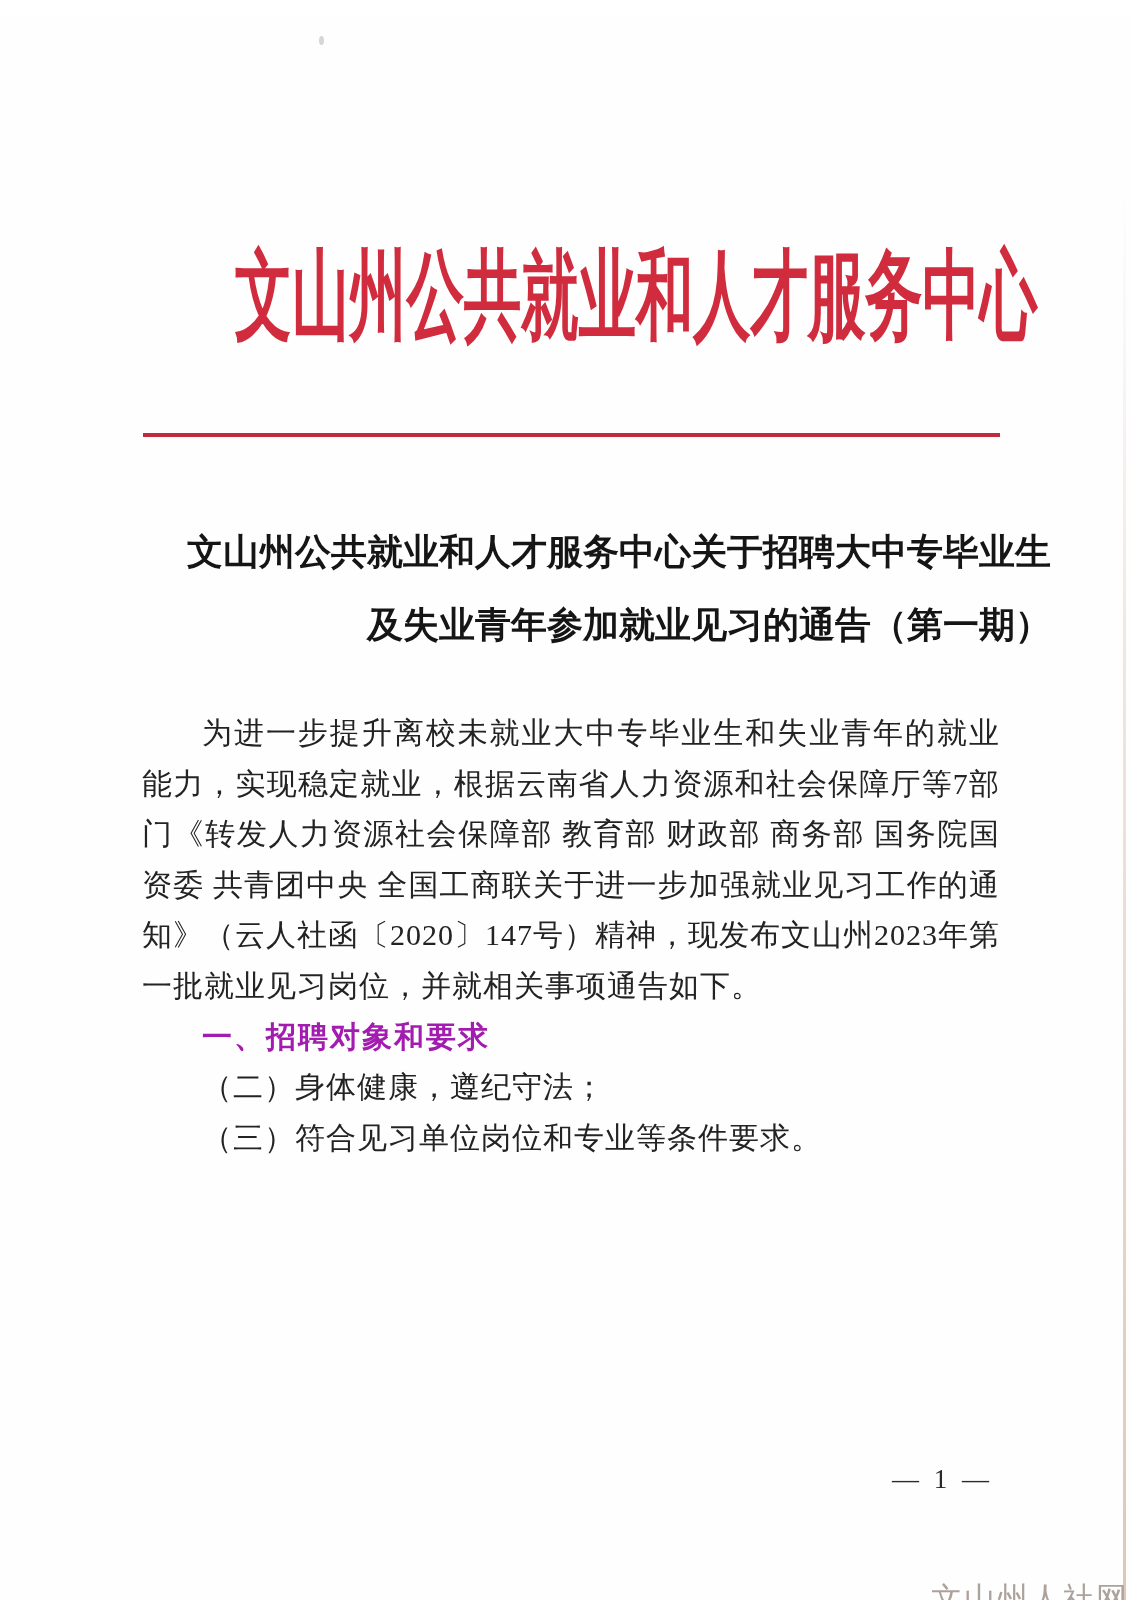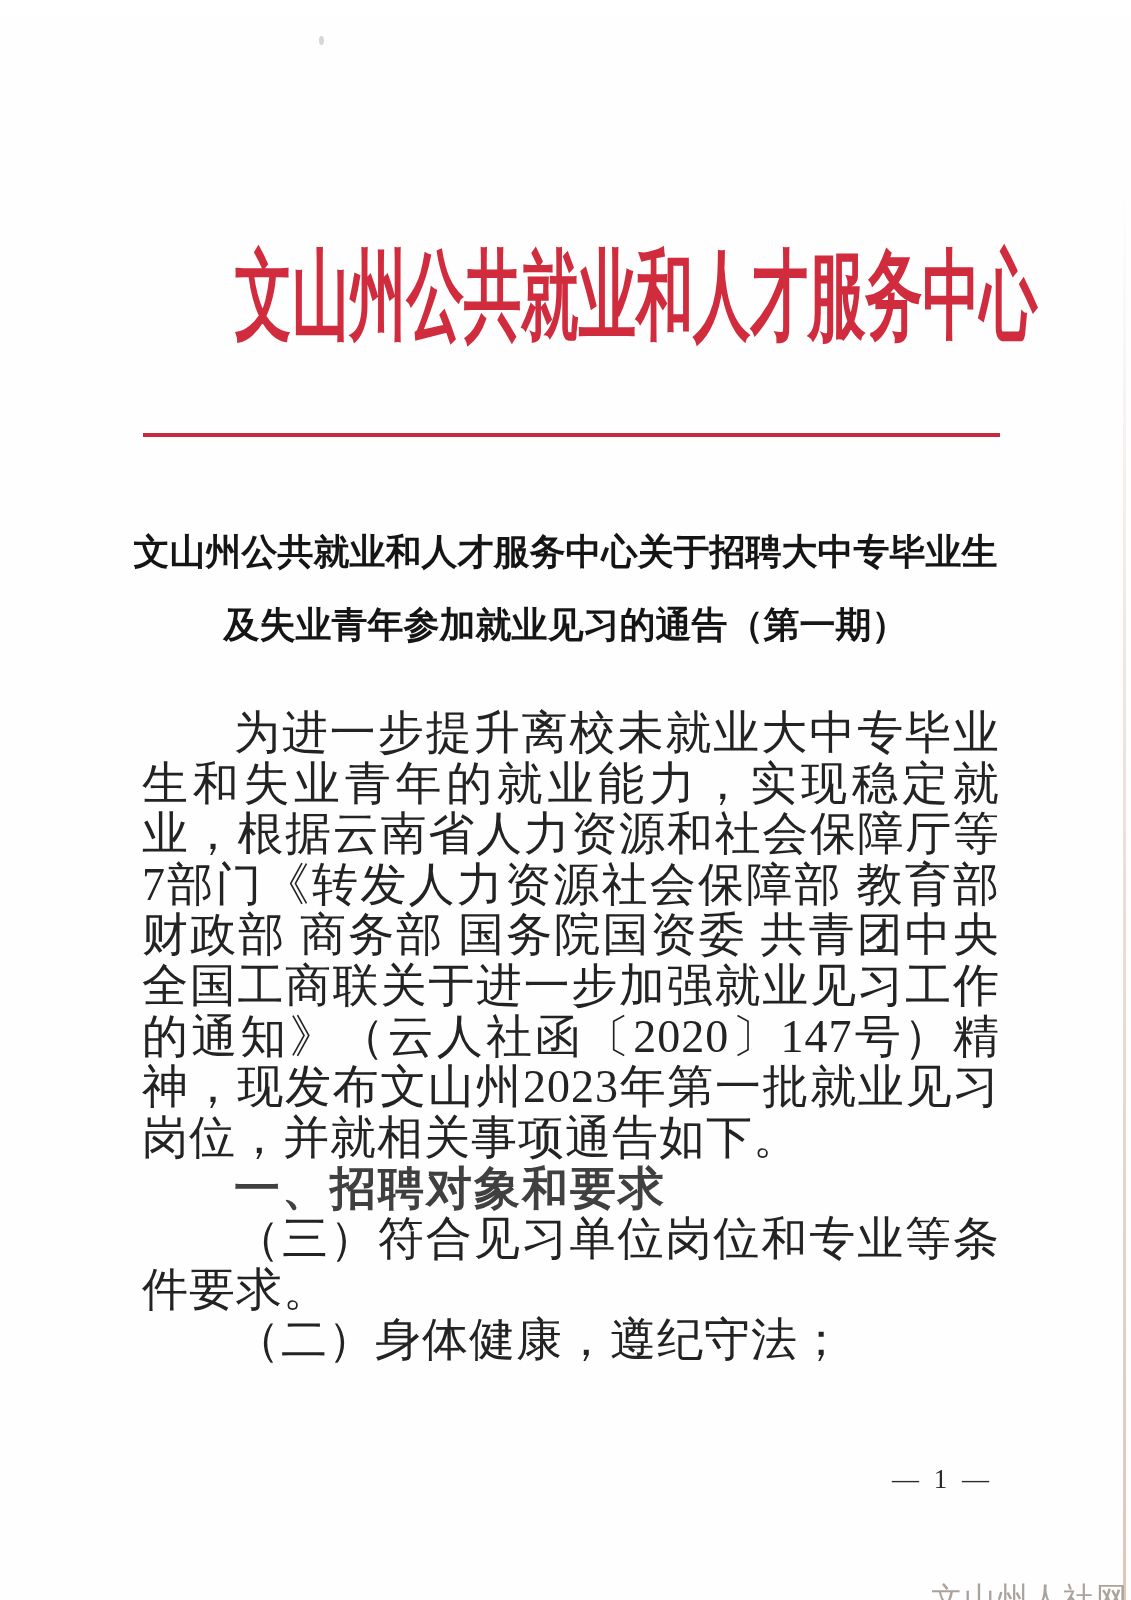--- a/index.html
+++ b/index.html
@@ -54,48 +54,48 @@
     height: 4px;
     background: #c5293d;
   }
 
   
   .doc-title {
     position: absolute;
     top: 500px;
     left: 80px;
     width: 971px;
-    text-align: center;
+    text-align: right;
     font-size: 36px;
     font-weight: bold;
     color: #151515;
     line-height: 73px;
     letter-spacing: 0px;
   }
 
   
   .body-text {
     position: absolute;
     top: 692px;
     left: 142px;
     width: 858px;
-    font-size: 46px;
+    font-size: 30px;
     line-height: 50.6px;
     color: #232323;
     text-align: justify;
     word-break: break-all;
     letter-spacing: 1px;
   }
   .para {
     margin: 0;
     text-indent: 2em;
   }
   .heading {
     font-weight: bold;
-    color: #404040;
+    color: #a21caf;
     font-family: "Liberation Sans", "DejaVu Sans", sans-serif;
     letter-spacing: 2px;
   }
 
   
   .page-number {
     position: absolute;
     top: 1448px;
     right: 138px;
     font-size: 27px;
@@ -140,22 +140,22 @@
   <div class="red-rule"></div>
 
   <div class="doc-title">
     <div>文山州公共就业和人才服务中心关于招聘大中专毕业生</div>
     <div>及失业青年参加就业见习的通告（第一期）</div>
   </div>
 
   <div class="body-text">
     <p class="para">为进一步提升离校未就业大中专毕业生和失业青年的就业能力，实现稳定就业，根据云南省人力资源和社会保障厅等7部门《转发人力资源社会保障部 教育部 财政部 商务部 国务院国资委 共青团中央 全国工商联关于进一步加强就业见习工作的通知》（云人社函〔2020〕147号）精神，现发布文山州2023年第一批就业见习岗位，并就相关事项通告如下。</p>
     <p class="para heading">一、招聘对象和要求</p>
+    <p class="para">（二）身体健康，遵纪守法；</p>
     <p class="para">（三）符合见习单位岗位和专业等条件要求。</p>
-    <p class="para">（二）身体健康，遵纪守法；</p>
   </div>
 
   <div class="page-number">— 1 —</div>
 
   <div class="scan-line"></div>
 
   <div class="watermark">文山州人社网</div>
 
 </div>
 

